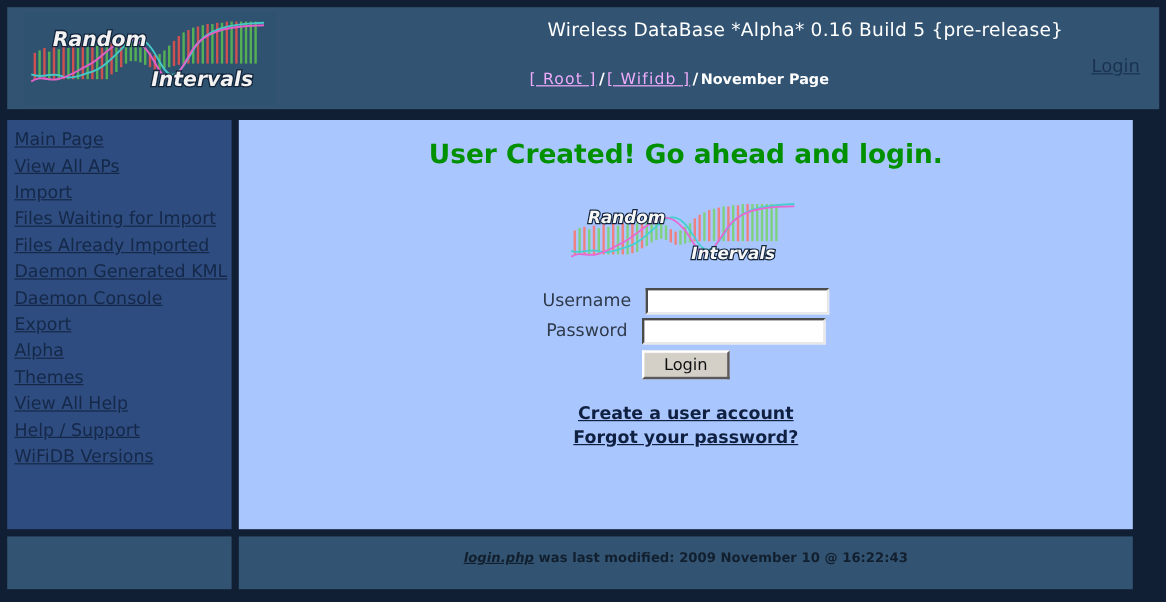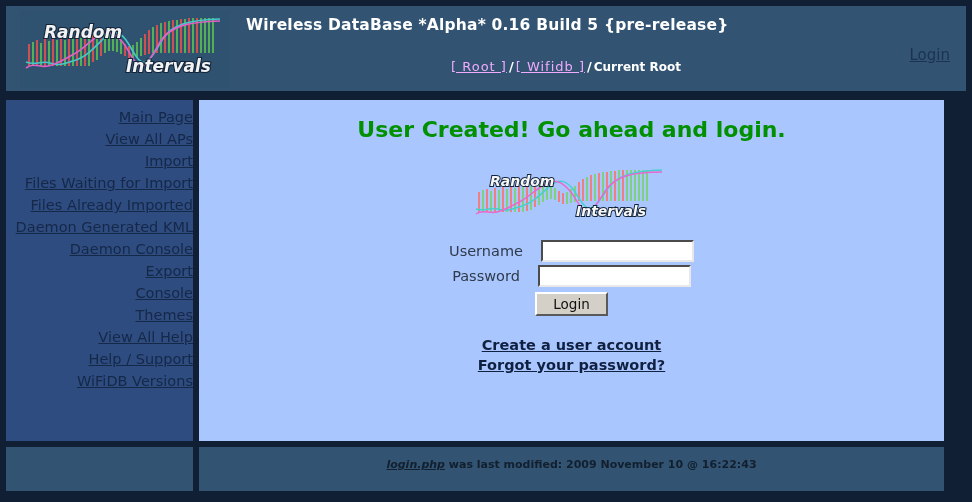--- a/index.html
+++ b/index.html
@@ -39,24 +39,24 @@
     top: 4px;
     width: 210px;
     height: 78px;
   }
 
   .header-title {
     position: absolute;
     left: 240px;
     top: 10px;
     width: 640px;
-    text-align: left;
+    text-align: right;
     color: #ffffff;
     font-size: 15.5px;
-    font-weight: bold;
+    font-weight: normal;
     letter-spacing: 0.2px;
     white-space: nowrap;
   }
 
   .breadcrumb {
     position: absolute;
     left: 240px;
     top: 53px;
     width: 640px;
     text-align: center;
@@ -98,21 +98,20 @@
   .sidebar {
     position: absolute;
     left: 6px;
     top: 100px;
     width: 187px;
     height: 341px;
     background: #2f4c80;
     padding: 6px 0 0 6px;
     box-sizing: border-box;
     overflow: hidden;
-    text-align: right;
   }
   .sidebar a {
     display: block;
     color: #142848;
     text-decoration: underline;
     font-size: 14.5px;
     line-height: 22px;
     white-space: nowrap;
   }
 
@@ -150,21 +149,21 @@
   .form-row {
     display: flex;
     justify-content: center;
     align-items: center;
     margin-bottom: 3px;
   }
   .form-row .lbl {
     color: #2f3a4a;
     font-size: 14.5px;
     text-align: right;
-    padding-right: 18px;
+    padding-right: 12px;
     white-space: nowrap;
   }
   .form-row input {
     width: 145px;
     height: 16px;
     font-size: 13px;
     border: 2px solid;
     border-color: #4b4b4b #e8e8e8 #e8e8e8 #4b4b4b;
     background: #ffffff;
     padding: 1px 2px;
@@ -300,38 +299,38 @@
         <path d="M6,52 C16,56 22,50 30,53 C40,57 48,52 56,50 C66,47 74,38 84,28 C94,19 100,22 106,30 C112,38 116,50 122,52 C128,54 134,44 142,30 C152,14 170,10 200,9" fill="none" stroke="#45c8c8" stroke-width="1.6"></path>
         <path d="M6,58 C14,52 20,58 28,56 C38,54 46,48 54,44 C64,39 72,28 82,24 C92,20 98,26 104,34 C110,42 114,54 120,56 C126,58 132,46 140,32 C150,16 168,12 200,11" fill="none" stroke="#e060c8" stroke-width="1.6"></path>
         <text x="24" y="28" font-family="DejaVu Sans, sans-serif" font-size="17" font-weight="bold" font-style="italic" fill="#f2f2f2" stroke="#12243a" stroke-width="2.2" paint-order="stroke">Random</text>
         <text x="106" y="62" font-family="DejaVu Sans, sans-serif" font-size="17" font-weight="bold" font-style="italic" fill="#f2f2f2" stroke="#12243a" stroke-width="2.2" paint-order="stroke">Intervals</text>
       </svg>
     </div>
 
     <div class="header-title">Wireless DataBase *Alpha* 0.16 Build 5 {pre-release}</div>
 
     <div class="breadcrumb">
-      <a href="#">[ Root ]</a><span class="sep">/</span><a href="#">[ Wifidb ]</a><span class="sep">/</span><span class="current">Current Root</span>
+      <a href="#">[ Root ]</a><span class="sep">/</span><a href="#">[ Wifidb ]</a><span class="sep">/</span><span class="current">November Page</span>
     </div>
 
     <div class="header-login">
       <a href="#">Login</a>
     </div>
   </div>
 
   <div class="sidebar">
     <a href="#">Main Page</a>
     <a href="#">View All APs</a>
     <a href="#">Import</a>
     <a href="#">Files Waiting for Import</a>
     <a href="#">Files Already Imported</a>
     <a href="#">Daemon Generated KML</a>
     <a href="#">Daemon Console</a>
     <a href="#">Export</a>
-    <a href="#">Console</a>
+    <a href="#">Alpha</a>
     <a href="#">Themes</a>
     <a href="#">View All Help</a>
     <a href="#">Help / Support</a>
     <a href="#">WiFiDB Versions</a>
   </div>
 
   <div class="content">
 
     <div class="msg">User Created! Go ahead and login.</div>
 

